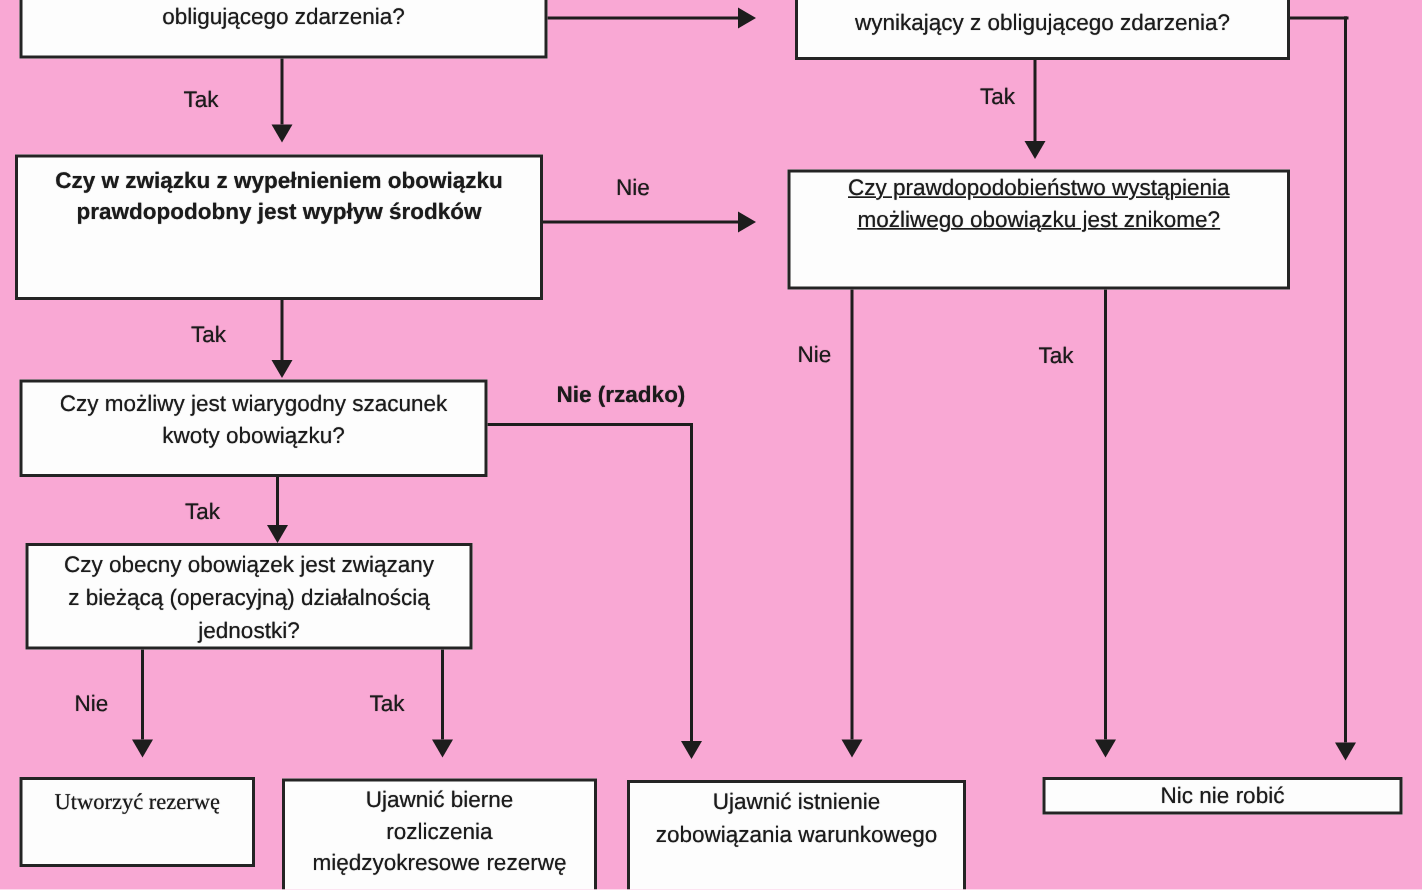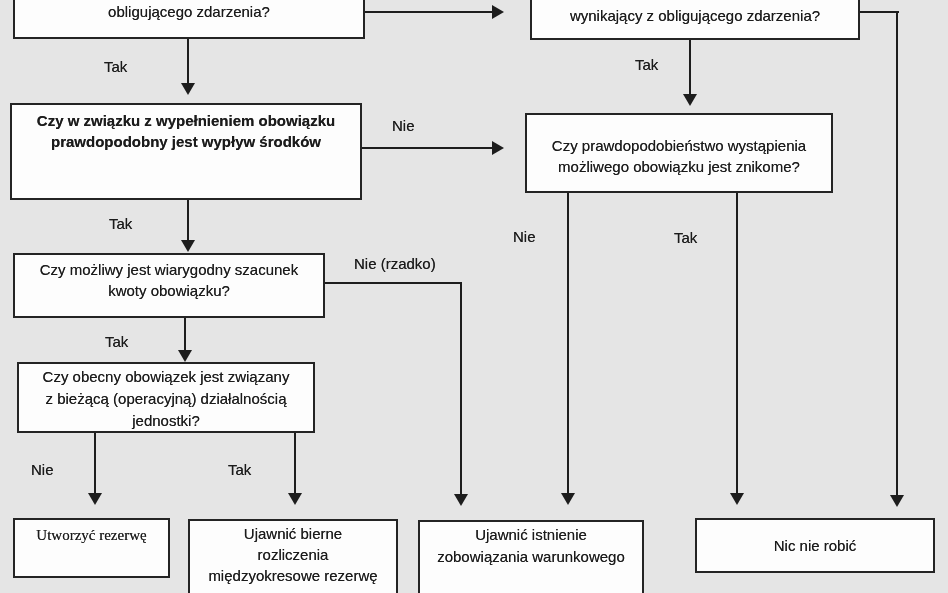--- a/index.html
+++ b/index.html
@@ -1,20 +1,20 @@
 <!DOCTYPE html>
 <html lang="pl"><head>
 <meta charset="utf-8">
 <title>Schemat decyzyjny — rezerwy</title>
 <style>
   html,body{margin:0;padding:0;background:#fff;}
   .canvas{
     position:relative;
     width:948px;height:593px;
-    background:#e5e5e5;
+    background:#f9a8d4;
     overflow:hidden;
     font-family:"Liberation Sans","DejaVu Sans",sans-serif;
     color:#1b1b1b;
   }
   .box{
     position:absolute;
     box-sizing:border-box;
     border:2px solid #242424;
     background:#fdfdfd;
     display:flex;
@@ -37,20 +37,21 @@
   .ah-right{
     position:absolute;width:0;height:0;
     border-top:7px solid transparent;
     border-bottom:7px solid transparent;
     border-left:12px solid #1d1d1d;
   }
   .lbl{
     position:absolute;
     font-size:15px;
     line-height:18px;
+    text-align:center;
     text-shadow:0 0 .6px rgba(20,20,20,.75);
     white-space:nowrap;
   }
 </style>
 </head>
 <body>
 
 <div class="canvas">
 
   <div class="box" style="left:13px;top:-30px;width:352px;height:69px;justify-content:flex-end;padding-bottom:15px;">
@@ -59,21 +60,21 @@
 
   <div class="box" style="left:530px;top:-30px;width:330px;height:70px;justify-content:flex-end;padding-bottom:12px;">
     <div class="ln">wynikający z obligującego zdarzenia?</div>
   </div>
 
   <div class="box" style="left:10px;top:103px;width:352px;height:97px;padding-top:5px;font-weight:bold;">
     <div class="ln">Czy w związku z wypełnieniem obowiązku</div>
     <div class="ln">prawdopodobny jest wypływ środków</div>
   </div>
 
-  <div class="box" style="left:525px;top:113px;width:308px;height:80px;padding-top:20px;">
+  <div class="box" style="left:525px;top:113px;width:335px;height:80px;padding-top:0;text-decoration:underline;">
     <div class="ln">Czy prawdopodobieństwo wystąpienia</div>
     <div class="ln">możliwego obowiązku jest znikome?</div>
   </div>
 
   <div class="box" style="left:17px;top:362px;width:298px;height:71px;padding-top:2px;line-height:22px;">
     <div class="ln">Czy obecny obowiązek jest związany</div>
     <div class="ln">z bieżącą (operacyjną) działalnością</div>
     <div class="ln">jednostki?</div>
   </div>
 
@@ -90,21 +91,21 @@
     <div class="ln">Ujawnić bierne</div>
     <div class="ln">rozliczenia</div>
     <div class="ln">międzyokresowe rezerwę</div>
   </div>
 
   <div class="box" style="left:418px;top:520px;width:226px;height:85px;padding-top:2px;line-height:22px;">
     <div class="ln">Ujawnić istnienie</div>
     <div class="ln">zobowiązania warunkowego</div>
   </div>
 
-  <div class="box" style="left:695px;top:518px;width:240px;height:55px;justify-content:center;">
+  <div class="box" style="left:695px;top:518px;width:240px;height:25px;justify-content:center;">
     <div class="ln">Nic nie robić</div>
   </div>
 
   <div class="hline" style="left:365px;top:11px;width:127px;"></div>
   <div class="ah-right" style="left:492px;top:5px;"></div>
 
   <div class="vline" style="left:187px;top:39px;height:44px;"></div>
   <div class="ah-down" style="left:181px;top:83px;"></div>
 
   <div class="hline" style="left:362px;top:147px;width:130px;"></div>
@@ -138,18 +139,18 @@
 
   <div class="vline" style="left:294px;top:433px;height:60px;"></div>
   <div class="ah-down" style="left:288px;top:493px;"></div>
 
   <span class="lbl" style="left:104px;top:58px;width:60px;">Tak</span>
   <span class="lbl" style="left:392px;top:117px;width:60px;">Nie</span>
   <span class="lbl" style="left:635px;top:56px;width:60px;">Tak</span>
   <span class="lbl" style="left:513px;top:228px;width:60px;">Nie</span>
   <span class="lbl" style="left:674px;top:229px;width:60px;">Tak</span>
   <span class="lbl" style="left:109px;top:215px;width:60px;">Tak</span>
-  <span class="lbl" style="left:354px;top:255px;width:120px;">Nie (rzadko)</span>
+  <span class="lbl" style="left:354px;top:255px;width:120px;font-weight:bold;">Nie (rzadko)</span>
   <span class="lbl" style="left:105px;top:333px;width:60px;">Tak</span>
   <span class="lbl" style="left:31px;top:461px;width:60px;">Nie</span>
   <span class="lbl" style="left:228px;top:461px;width:60px;">Tak</span>
 
 </div>
 
 </body></html>

